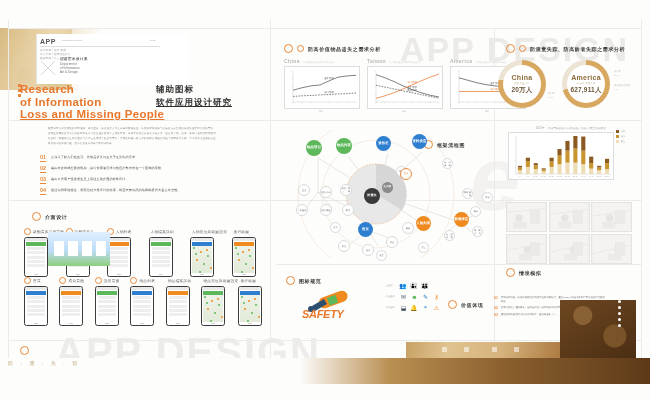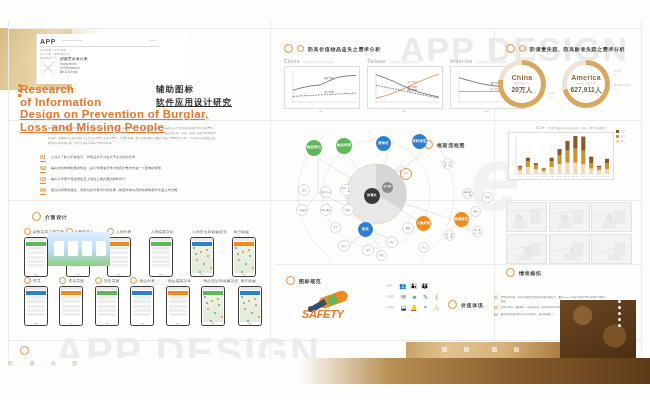--- a/index.html
+++ b/index.html
@@ -209,21 +209,20 @@
 
   <div class="tri-dots">
       <i></i>
       <i></i>
       <i></i>
     </div>
 
   <div class="title-wrap">
     <div class="t-en">Research</div>
     <div class="t-en">of Information</div>
-    <div class="t-en u">Design on Prevention of Burglar,</div>
     <div class="t-en u">Loss and Missing People</div>
     <div class="t-cjk">辅助图标</div>
     <div class="t-cjk" style="top:12.6px;text-decoration:underline;">软件应用设计研究</div>
   </div>
 
   <div class="para">随着城市人口流动性的不断增加，物品遗失、被窃以及人员走失事件频繁发生，传统的寻物启事与公告栏方式已难以满足快速扩散信息的需求。移动互联网的普及为信息的即时发布与定位追踪提供了全新的可能。本研究以防遭失被窃为切入点，通过对中国、台湾、美国三地相关数据的对比分析，梳理用户在物品遗失与人员走失情境下的真实需求，并据此构建一套完整的移动应用框架流程与界面设计方案，力求以简洁直观的交互降低用户的使用门槛，提高信息发布效率与寻回成功率。</div>
   <div class="nlist">
     <div class="nrow">
       <span class="nnum">01</span>
       <span class="ntxt">更深入了解人们在生活、外物品遗失与走失子走失时的需求。</span>

